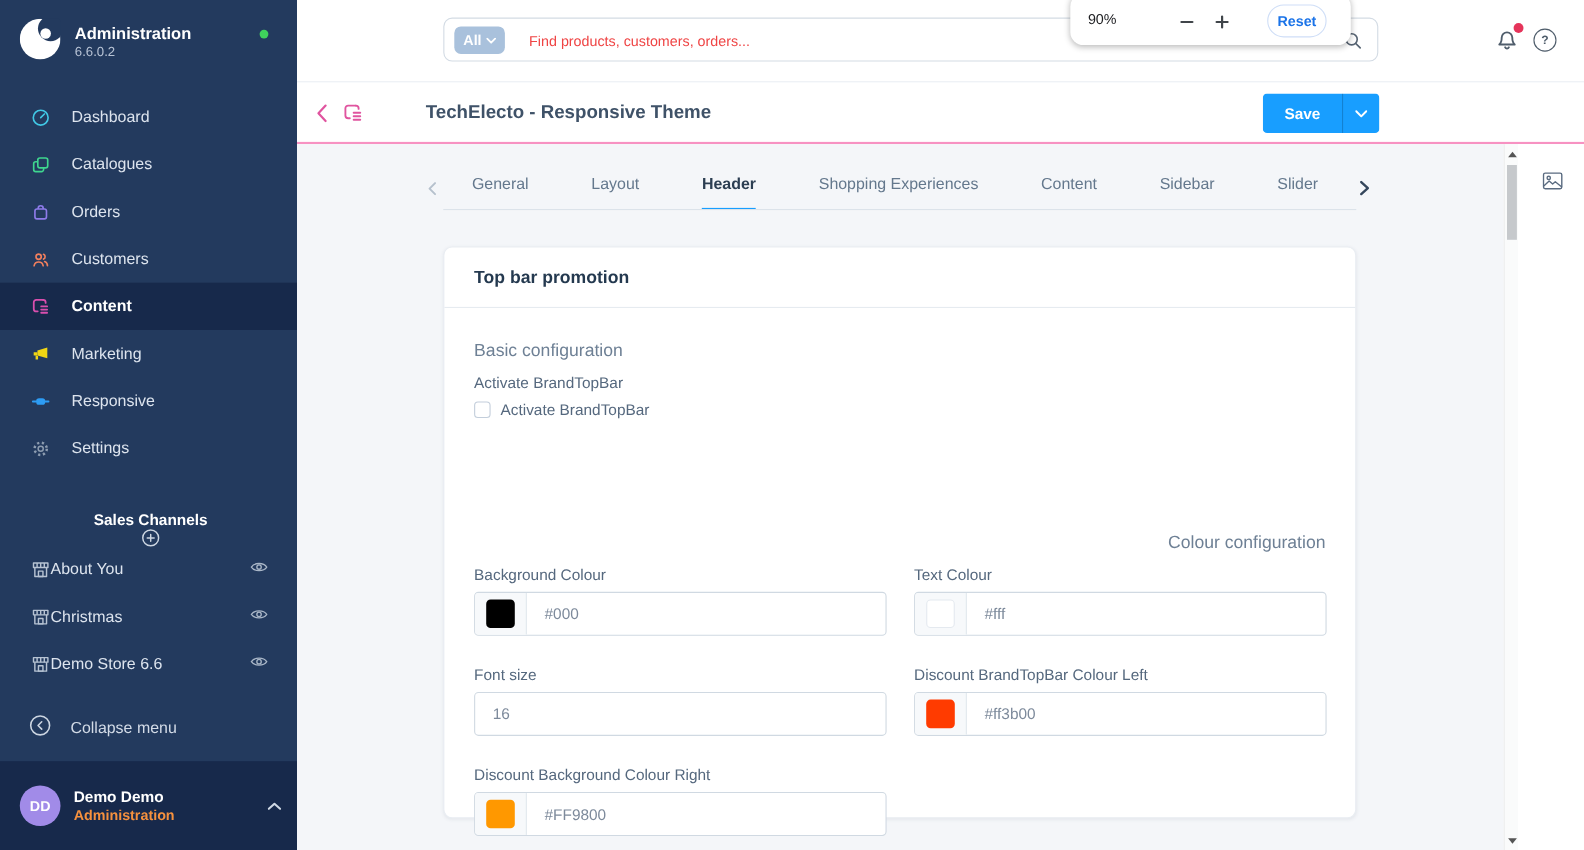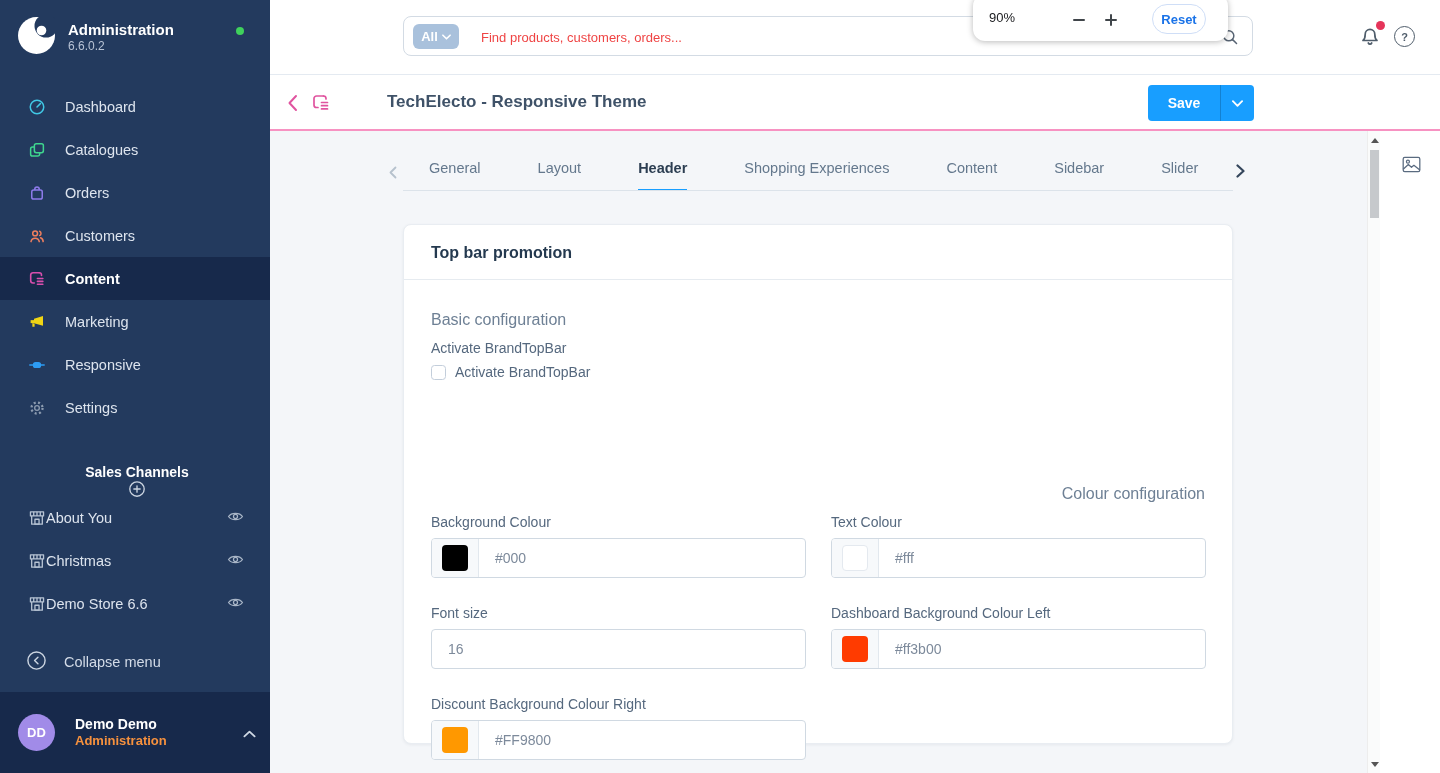--- a/index.html
+++ b/index.html
@@ -15,21 +15,21 @@
   .nav { position:absolute; top:85px; left:0; right:0; }
   .nav-item { height:43px; display:flex; align-items:center; padding-left:28px; gap:19px; font-size:14.5px; color:#dde4ee; cursor:pointer; }
   .nav-item.active { background:#17294b; color:#fff; font-weight:bold; }
   .nav-icon { width:18px; height:18px; display:flex; align-items:center; justify-content:center; flex:0 0 18px; }
   .sales-header { position:absolute; top:464px; left:28px; right:24px; display:flex; align-items:center; justify-content:space-between;flex-direction:column; }
   .sales-header .sh-label { font-size:14px; font-weight:bold; color:#fff; }
   .channels { position:absolute; top:496px; left:0; right:0; }
   .chan-item { height:43px; display:flex; align-items:center; padding:0 26px 0 28px; font-size:14.5px; color:#dde4ee; cursor:pointer; }
   .chan-item .chan-label { flex:1; }
   .collapse-row { position:absolute; top:640px; left:0; right:0; height:43px; display:flex; align-items:center; padding-left:26px; gap:17px; font-size:14.5px; color:#d3dbe7; cursor:pointer; }
-  .user-footer { position:absolute; bottom:0; left:0; right:0; height:81px; background:#17294b; display:flex; align-items:center; padding:0 14px 0 18px; gap:20px; cursor:pointer; }
+  .user-footer { position:absolute; bottom:0; left:0; right:0; height:81px; background:#17294b; display:flex; align-items:center; padding:0 14px 0 18px; gap:12px; cursor:pointer; }
   .avatar { width:37px; height:37px; border-radius:50%; background:#a18be8; color:#fff; font-size:13px; font-weight:bold; display:flex; align-items:center; justify-content:center; }
   .user-meta { flex:1; }
   .user-name { font-size:14px; font-weight:bold; color:#fff; line-height:17px; }
   .user-role { font-size:13px; font-weight:bold; color:#f6913e; line-height:16px; }
 
   
   .topbar { position:absolute; left:270px; top:0; width:1170px; height:75px; background:#fff; border-bottom:1px solid #e4eaf1; }
   .search-box { position:absolute; left:133px; top:16px; width:850px; height:40px; border:1px solid #d3dbe4; border-radius:8px; background:#fff; display:flex; align-items:center; }
   .all-pill { position:absolute; left:9px; top:7px; width:46px; height:25px; background:#a9c1dc; border-radius:6px; display:flex; align-items:center; justify-content:center; gap:4px; cursor:pointer; }
   .all-pill .all-label { color:#fff; font-size:13px; font-weight:bold; }
@@ -384,21 +384,21 @@
             <input value="#fff" style="">
           </div>
         </div>
         <div class="field">
           <div class="field-label">Font size</div>
           <div class="inputbox">
             <input value="16" style="">
           </div>
         </div>
         <div class="field">
-          <div class="field-label">Dashboard Background Colour Left</div>
+          <div class="field-label">Discount BrandTopBar Colour Left</div>
           <div class="inputbox">
             <span class="swatch-box">
                 <span class="swatch" style="background-color: rgb(255, 59, 0);"></span>
               </span>
             <input value="#ff3b00" style="">
           </div>
         </div>
         <div class="field">
           <div class="field-label">Discount Background Colour Right</div>
           <div class="inputbox">

